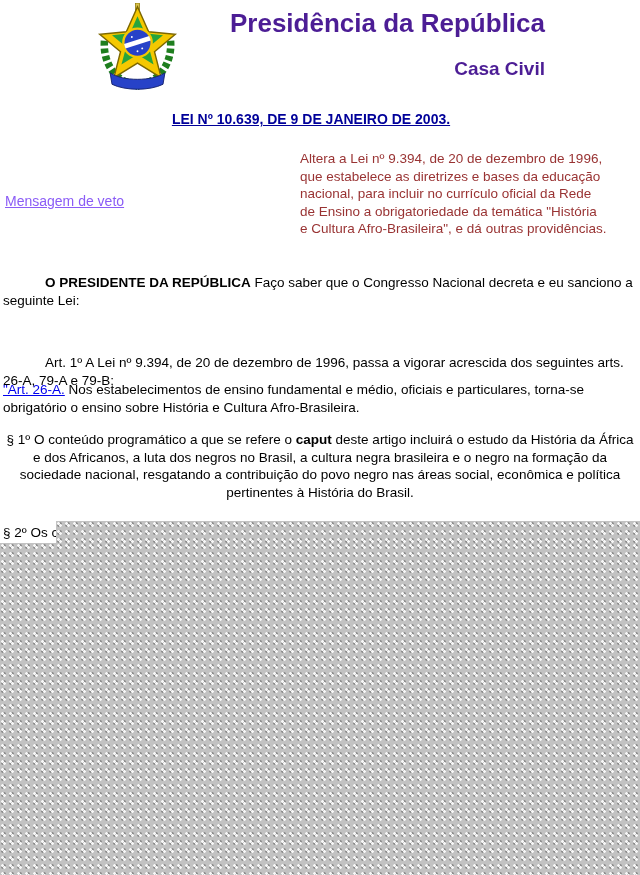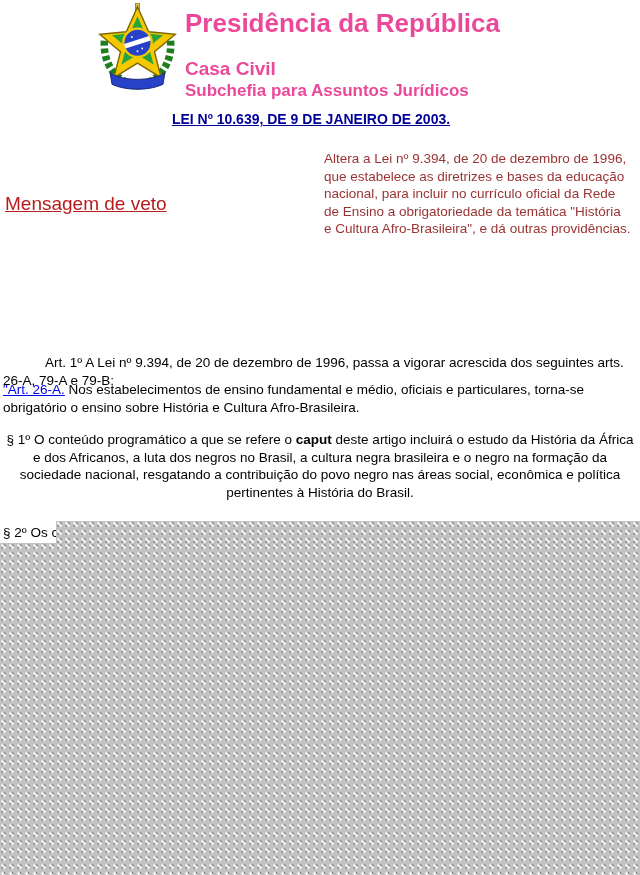--- a/index.html
+++ b/index.html
@@ -3,37 +3,37 @@
 <meta charset="utf-8">
 <style>
   html,body{margin:0;padding:0;background:#fff;}
   .page{
     position:relative;width:640px;height:875px;background:#ffffff;overflow:hidden;
     font-family:"Liberation Sans", sans-serif;color:#000;
   }
   
   .header{position:absolute;top:3px;left:0;width:640px;height:88px;}
   .crest{position:absolute;left:95px;top:0;width:85px;height:87px;}
-  .header-text{position:absolute;left:185px;top:5px;width:360px;text-align:left;color:#ec4899;}
+  .header-text{position:absolute;left:185px;top:5px;width:360px;text-align:right;color:#4c1d95;}
   .h-title{font-size:26px;font-weight:bold;line-height:30px;}
   .h-sub1{font-size:19px;font-weight:bold;line-height:22px;margin-top:20px;}
   .h-sub2{font-size:17px;font-weight:bold;line-height:20px;margin-top:1px;}
   
   .law-title{
     position:absolute;top:111px;left:0;width:622px;text-align:center;
     font-size:14px;font-weight:bold;color:#000099;text-decoration:underline;
   }
   
   .veto{
     position:absolute;top:193px;left:5px;
-    font-size:19px;color:#b91c1c;text-decoration:underline;
+    font-size:14px;color:#8b5cf6;text-decoration:underline;
   }
   
   .ementa{
-    position:absolute;top:150px;left:324px;width:307px;
+    position:absolute;top:150px;left:300px;width:307px;
     font-size:13.5px;line-height:17.5px;color:#993333;
   }
   
   .p{
     position:absolute;left:3px;width:634px;margin:0;
     font-size:13.5px;line-height:17.5px;color:#000;
   }
   .indent{text-indent:42px;}
   .p1{top:274px;}
   .p2{top:330px;margin-top:24px;}
@@ -73,30 +73,30 @@
         <rect x="31" y="39" width="28" height="5" fill="#ffffff" transform="rotate(-18 45 42)"></rect>
         <circle cx="39" cy="36" r="1" fill="#fff"></circle>
           <circle cx="50" cy="48" r="1" fill="#fff"></circle>
           <circle cx="45" cy="51" r="1" fill="#fff"></circle>
         <path d="M16,74 C30,83 60,83 74,74 L72,86 C58,93 32,93 18,86 Z" fill="#2742c8" stroke="#17246e" stroke-width="1"></path>
       </svg>
     </div>
     <div class="header-text">
       <div class="h-title">Presidência da República</div>
       <div class="h-sub1">Casa Civil</div>
-      <div class="h-sub2">Subchefia para Assuntos Jurídicos</div>
     </div>
   </div>
 
   <a href="#" class="law-title">LEI Nº 10.639, DE 9 DE JANEIRO DE 2003.</a>
 
   <a href="#" class="veto">Mensagem de veto</a>
 
   <div class="ementa">Altera a Lei nº 9.394, de 20 de dezembro de 1996, que estabelece as diretrizes e bases da educação nacional, para incluir no currículo oficial da Rede de Ensino a obrigatoriedade da temática "História e Cultura Afro-Brasileira", e dá outras providências.</div>
 
+  <p class="p p1 indent"><b>O PRESIDENTE DA REPÚBLICA</b><span> Faço saber que o Congresso Nacional decreta e eu sanciono a seguinte Lei:</span></p>
 
   <p class="p p2 indent">Art. 1º A Lei nº 9.394, de 20 de dezembro de 1996, passa a vigorar acrescida dos seguintes arts. 26-A, 79-A e 79-B:</p>
 
   <p class="p p3"><a href="#" class="blue-link">"Art. 26-A.</a><span> Nos estabelecimentos de ensino fundamental e médio, oficiais e particulares, torna-se obrigatório o ensino sobre História e Cultura Afro-Brasileira.</span></p>
 
   <p class="p p4"><span>§ 1º O conteúdo programático a que se refere o </span><b>caput</b><span> deste artigo incluirá o estudo da História da África e dos Africanos, a luta dos negros no Brasil, a cultura negra brasileira e o negro na formação da sociedade nacional, resgatando a contribuição do povo negro nas áreas social, econômica e política pertinentes à História do Brasil.</span></p>
 
   <p class="p p5">§ 2º Os c</p>
 
   <div class="overlay overlay-a"></div>

